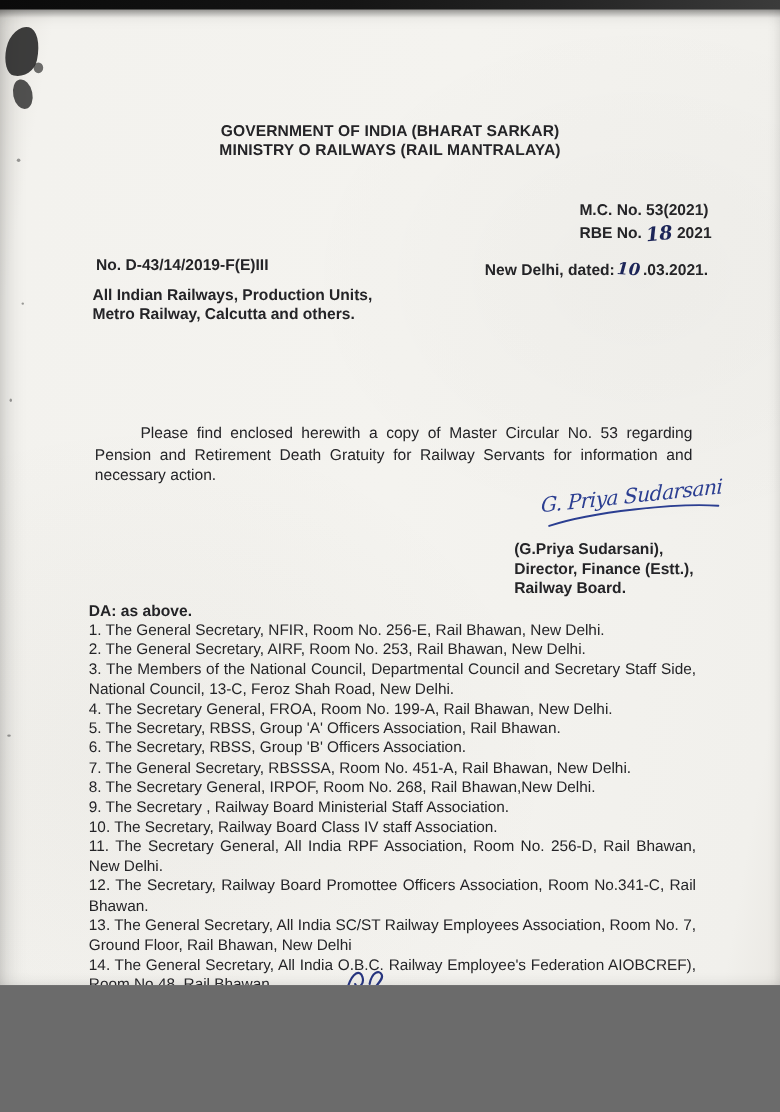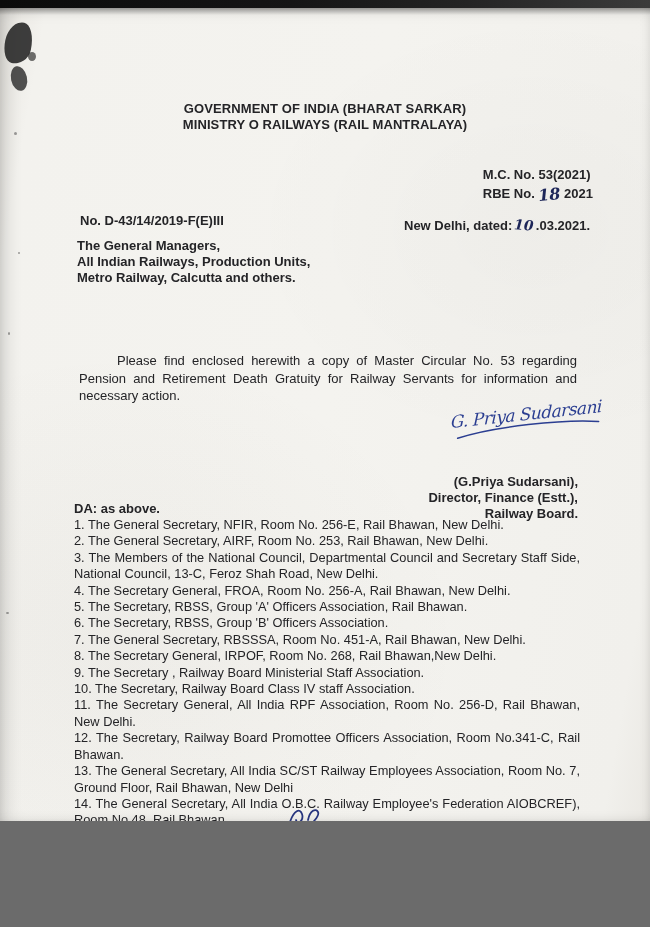--- a/index.html
+++ b/index.html
@@ -56,22 +56,22 @@
   .subject .lbl { font-weight:bold; margin-right:12px; flex:0 0 auto; }
   .subject .txt { text-align:justify; }
   .body-par { position:absolute; left:79px; top:352px; width:498px; font-size:13px;
               line-height:17.5px; text-align:justify; text-indent:38px; }
   .sig-script { position:absolute; left:444px; top:404px; width:165px; text-align:center;
                 transform:rotate(-6deg); z-index:2; }
   .sig-text { font-family:"DejaVu Serif", serif; font-style:italic; font-size:17px;
               letter-spacing:-0.5px; color:#2b3e91; white-space:nowrap;
               display:inline-block; transform:skewX(-8deg); }
   .sig-underline { display:block; margin:-2px auto 0; }
-  .sig-block { position:absolute; right:72px; top:450px; text-align:right;
-               font-weight:bold; font-size:13px; line-height:15.8px;margin-top:24px; }
+  .sig-block { position:absolute; right:72px; top:450px; text-align:left;
+               font-weight:bold; font-size:13px; line-height:15.8px; }
   .da-head { position:absolute; left:74px; top:501px; font-weight:bold; font-size:13px;text-align:right; }
   .da-list { position:absolute; left:74px; top:517px; width:506px; font-size:12.8px;
              line-height:16.4px; text-align:justify; }
   
   .stamp { position:absolute; left:232px; top:836px; width:72px; height:66px;
            transform:rotate(5deg); border:1px solid rgba(90,100,150,.30);
            background:rgba(150,160,205,.07); border-radius:3px; z-index:1;}
   .stamp i { position:absolute; left:9px; height:5px; background:rgba(72,86,150,.28);
              border-radius:2px; }
   .sq { position:absolute; z-index:2; }
@@ -106,21 +106,20 @@
     </div>
   </div>
 
   <div class="file-no">No. D-43/14/2019-F(E)III</div>
 
   <div class="place-date">
     <span>New Delhi, dated:</span><span class="hand date-hand">10</span><span>.03.2021.</span>
   </div>
 
   <div class="addressee">
-    <div>The General Managers,</div>
     <div>All Indian Railways, Production Units,</div>
     <div>Metro Railway, Calcutta and others.</div>
   </div>
 
 
   <div class="body-par">Please find enclosed herewith a copy of Master Circular No. 53 regarding Pension and Retirement Death Gratuity for Railway Servants for information and necessary action.</div>
 
   <div class="sig-script">
     <span class="sig-text">G. Priya Sudarsani</span>
     <svg class="sig-underline" width="150" height="12" viewBox="0 0 150 12">
@@ -132,21 +131,21 @@
     <div>(G.Priya Sudarsani),</div>
     <div>Director, Finance (Estt.),</div>
     <div>Railway Board.</div>
   </div>
 
   <div class="da-head">DA: as above.</div>
   <div class="da-list">
     <div class="da-item">1. The General Secretary, NFIR, Room No. 256-E, Rail Bhawan, New Delhi.</div>
     <div class="da-item">2. The General Secretary, AIRF, Room No. 253, Rail Bhawan, New Delhi.</div>
     <div class="da-item">3. The Members of the National Council, Departmental Council and Secretary Staff Side, National Council, 13-C, Feroz Shah Road, New Delhi.</div>
-    <div class="da-item">4. The Secretary General, FROA, Room No. 256-A, Rail Bhawan, New Delhi.</div>
+    <div class="da-item">4. The Secretary General, FROA, Room No. 199-A, Rail Bhawan, New Delhi.</div>
     <div class="da-item">5. The Secretary, RBSS, Group 'A' Officers Association, Rail Bhawan.</div>
     <div class="da-item">6. The Secretary, RBSS, Group 'B' Officers Association.</div>
     <div class="da-item">7. The General Secretary, RBSSSA, Room No. 451-A, Rail Bhawan, New Delhi.</div>
     <div class="da-item">8. The Secretary General, IRPOF, Room No. 268, Rail Bhawan,New Delhi.</div>
     <div class="da-item">9. The Secretary , Railway Board Ministerial Staff Association.</div>
     <div class="da-item">10. The Secretary, Railway Board Class IV staff Association.</div>
     <div class="da-item">11. The Secretary General, All India RPF Association, Room No. 256-D, Rail Bhawan, New Delhi.</div>
     <div class="da-item">12. The Secretary, Railway Board Promottee Officers Association, Room No.341-C, Rail Bhawan.</div>
     <div class="da-item">13. The General Secretary, All India SC/ST Railway Employees Association, Room No. 7, Ground Floor, Rail Bhawan, New Delhi</div>
     <div class="da-item">14. The General Secretary, All India O.B.C. Railway Employee's Federation AIOBCREF), Room No.48, Rail Bhawan.</div>

